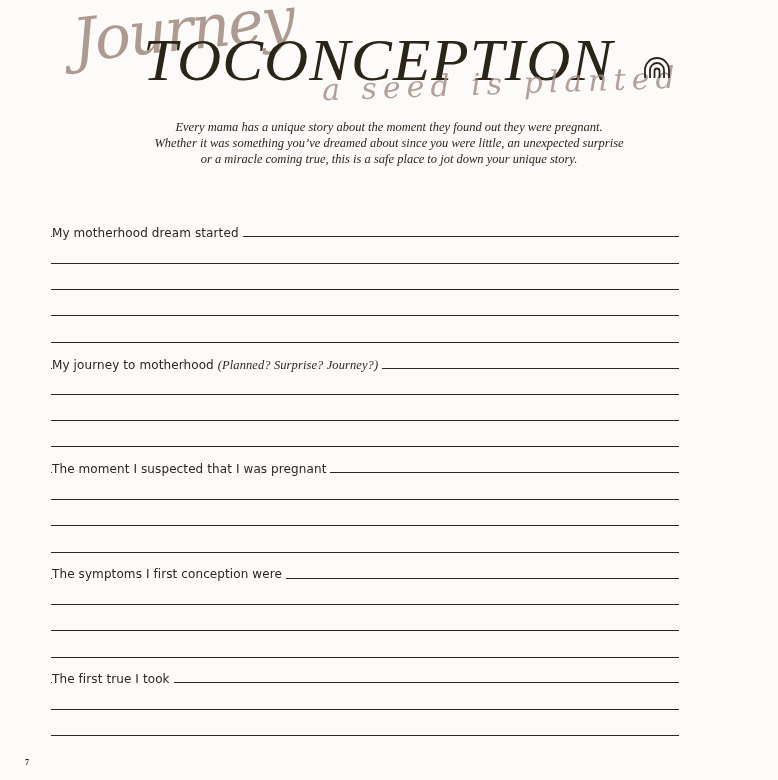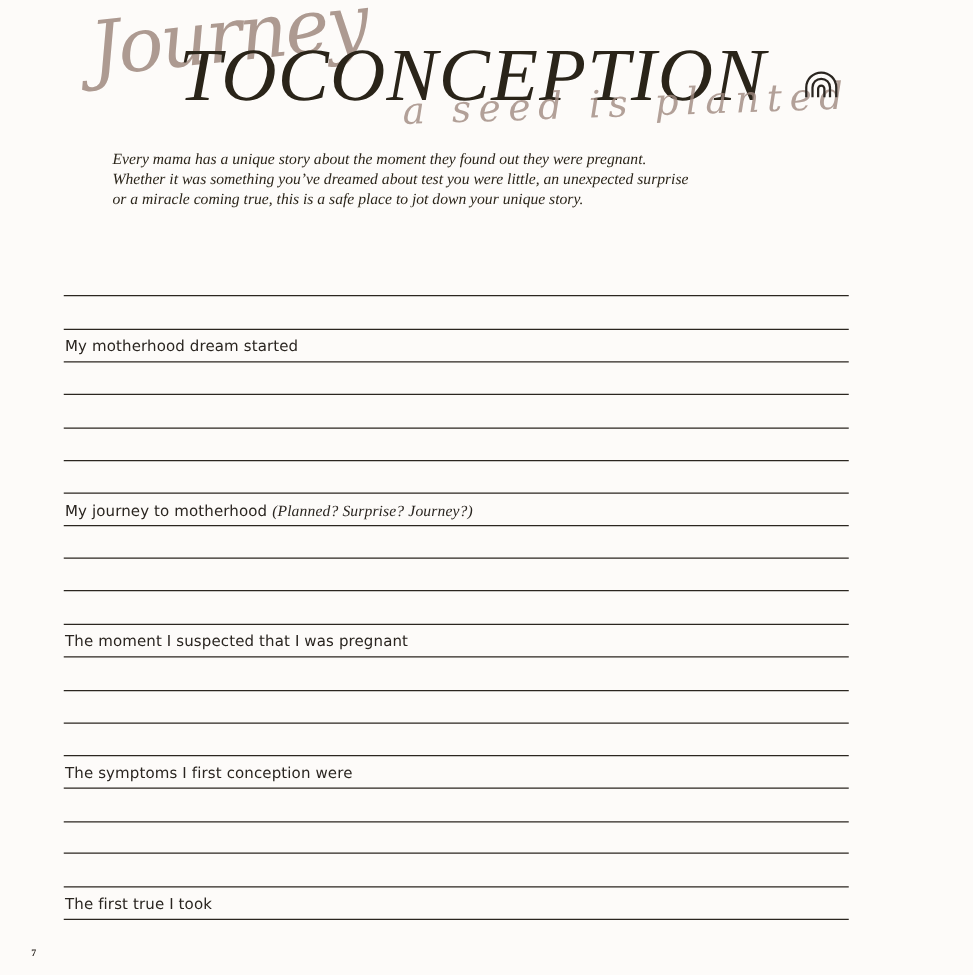--- a/index.html
+++ b/index.html
@@ -2,42 +2,42 @@
 <html><head>
 <meta charset="utf-8">
 <style>
   html, body { margin: 0; padding: 0; }
   body { width: 778px; height: 780px; background: #fdfbf9; position: relative; overflow: hidden; font-family: "DejaVu Sans", sans-serif; }
   .script { position: absolute; font-family: "DejaVu Serif", serif; font-style: italic; color: #a08a80; }
   .script-journey { left: 72px; top: -6px; font-size: 60px; transform: rotate(-6deg); letter-spacing: -2px; opacity: .85; font-weight: 300; }
   .title { position: absolute; left: 143px; top: 30px; font-family: "Liberation Serif", serif; font-style: italic; font-size: 60px; color: #2a2419; letter-spacing: 1px; white-space: nowrap; line-height: 1; transform: scaleX(1.02); transform-origin: left; }
   .script-seed { left: 322px; top: 66px; font-size: 30px; letter-spacing: 6px; opacity: .8; transform: rotate(-2deg); }
   .rainbow { position: absolute; left: 643px; top: 56px; width: 28px; height: 22px; }
-  .intro { position: absolute; left: 90px; top: 119px; width: 598px; text-align: left; font-family: "Liberation Serif", serif; font-style: italic; font-size: 12.5px; line-height: 16px; color: #2a2419; }
+  .intro { position: absolute; left: 90px; top: 119px; width: 598px; text-align: center; font-family: "Liberation Serif", serif; font-style: italic; font-size: 12.5px; line-height: 16px; color: #2a2419; }
   .line { position: absolute; left: 51px; width: 628px; height: 1.2px; background: #2b2620; }
-  .label { position: absolute; left: 52px; font-family: "DejaVu Sans", sans-serif; font-size: 12px; color: #2a2520; background: #fdfbf9; padding-right: 4px; white-space: nowrap; letter-spacing: .1px; margin-top: 44px; }
+  .label { position: absolute; left: 52px; font-family: "DejaVu Sans", sans-serif; font-size: 12px; color: #2a2520; background: #fdfbf9; padding-right: 4px; white-space: nowrap; letter-spacing: .1px; }
   .label .it { font-family: "Liberation Serif", serif; font-style: italic; font-size: 12.5px; }
   .pagenum { position: absolute; left: 25px; top: 758px; font-family: "Liberation Serif", serif; font-weight: bold; font-size: 8px; color: #2a2520; }
 </style>
 </head>
 <body>
 
 <div class="script script-journey">Journey</div>
 <div class="title">TOCONCEPTION</div>
 <div class="script script-seed">a seed is planted</div>
 
 <svg class="rainbow" viewBox="0 0 28 22">
   <path d="M2 22 V14 A12 12 0 0 1 26 14 V22" fill="none" stroke="#2a2520" stroke-width="1.8"></path>
   <path d="M7 22 V14 A7 7 0 0 1 21 14 V22" fill="none" stroke="#2a2520" stroke-width="1.8"></path>
   <path d="M11.5 22 V15 A2.5 2.5 0 0 1 16.5 15 V22" fill="none" stroke="#2a2520" stroke-width="1.8"></path>
 </svg>
 
 <div class="intro">
   <div>Every mama has a unique story about the moment they found out they were pregnant.</div>
-  <div>Whether it was something you’ve dreamed about test you were little, an unexpected surprise</div>
+  <div>Whether it was something you’ve dreamed about since you were little, an unexpected surprise</div>
   <div>or a miracle coming true, this is a safe place to jot down your unique story.</div>
 </div>
 
 <div class="line" style="top:236px"></div>
 <div class="label" style="top:226px"><span>My motherhood dream started</span></div>
 <div class="line" style="top:263px"></div>
 <div class="line" style="top:289px"></div>
 <div class="line" style="top:315px"></div>
 <div class="line" style="top:342px"></div>
 

